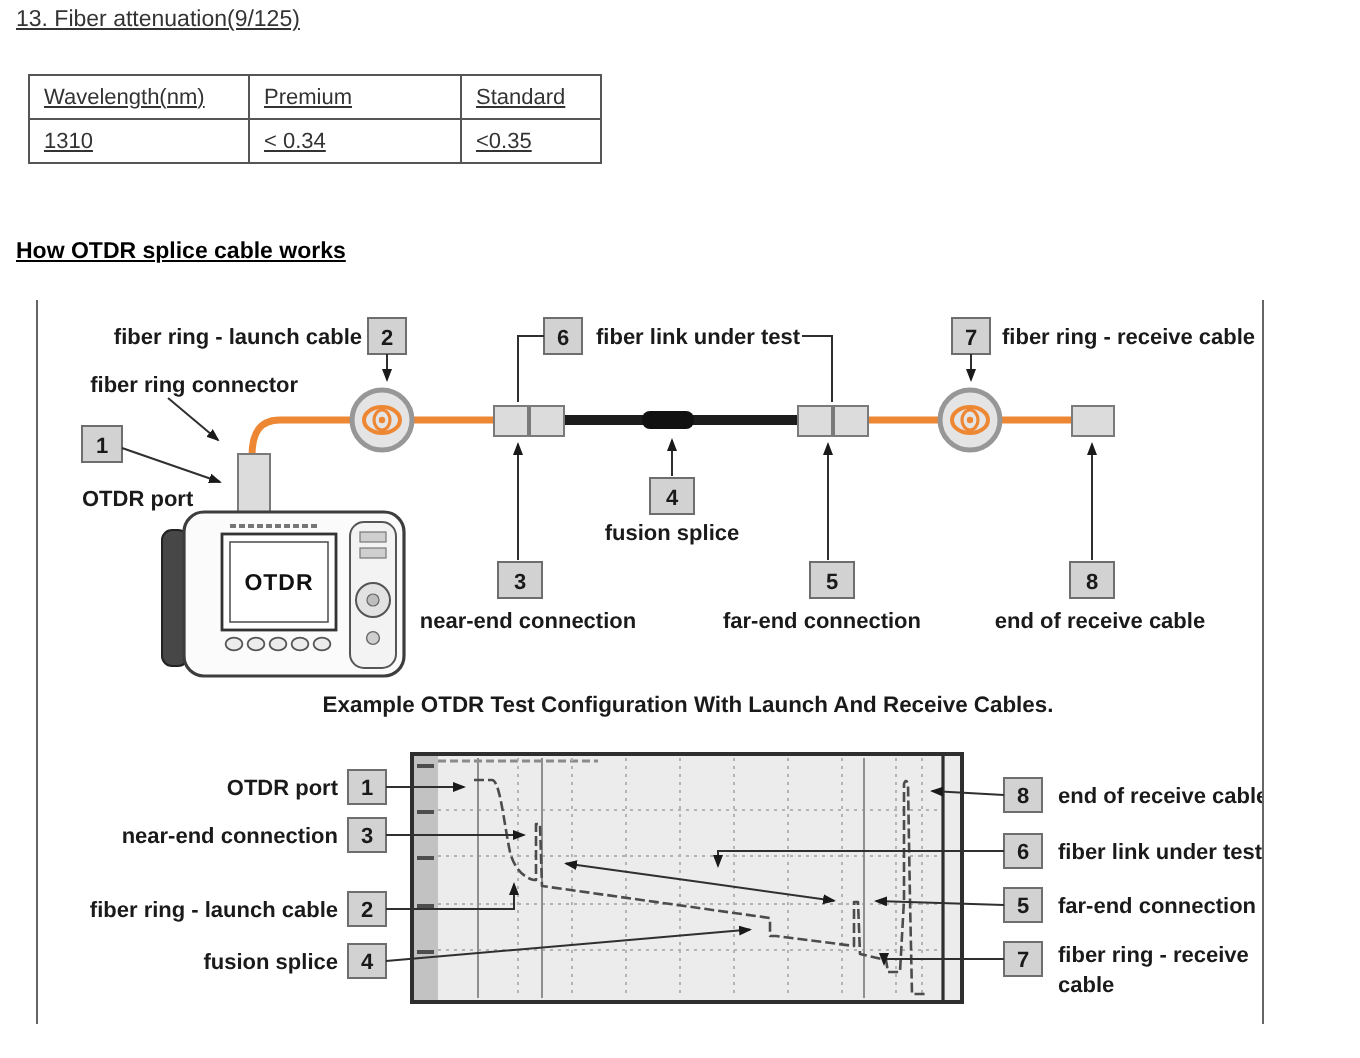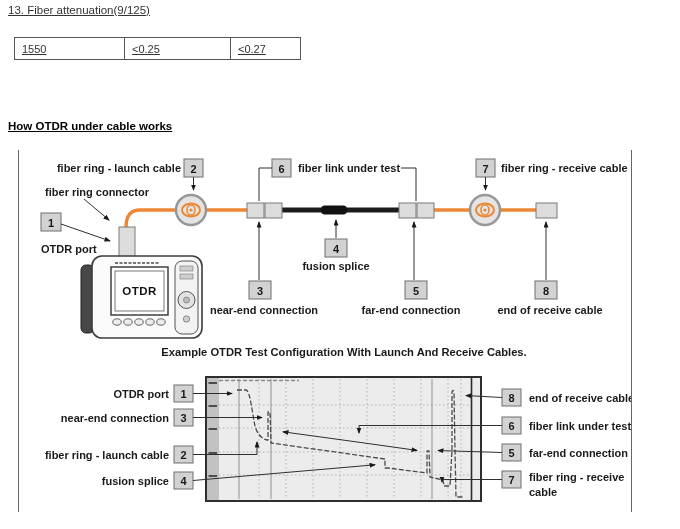--- a/index.html
+++ b/index.html
@@ -22,28 +22,33 @@
   .caption{font-size:11.2px;font-weight:600;fill:#1a1a1a;text-anchor:middle;}
 </style>
 </head>
 <body>
 
 <div class="abs" id="page-title">13. Fiber attenuation(9/125)</div>
 
 <table class="abs" id="atten-table">
   <tbody>
     <tr>
-      <td class="c0">1550</td>
-      <td class="c1">&lt;0.25</td>
-      <td class="c2">&lt;0.27</td>
+      <td class="c0">Wavelength(nm)</td>
+      <td class="c1">Premium</td>
+      <td class="c2">Standard</td>
+    </tr>
+    <tr>
+      <td class="c0">1310</td>
+      <td class="c1">&lt; 0.34</td>
+      <td class="c2">&lt;0.35</td>
     </tr>
   </tbody>
 </table>
 
-<div class="abs" id="section-heading">How OTDR under cable works</div>
+<div class="abs" id="section-heading">How OTDR splice cable works</div>
 
 <div class="abs" id="figure-wrap">
 <svg width="612" height="362" viewBox="0 0 612 362">
   <defs>
     <marker id="ah" markerWidth="8" markerHeight="7" refX="5.5" refY="2.5" orient="auto">
       <path d="M0,0 L6.5,2.5 L0,5 z" fill="#1a1a1a"></path>
     </marker>
   </defs>
 
   <g>

